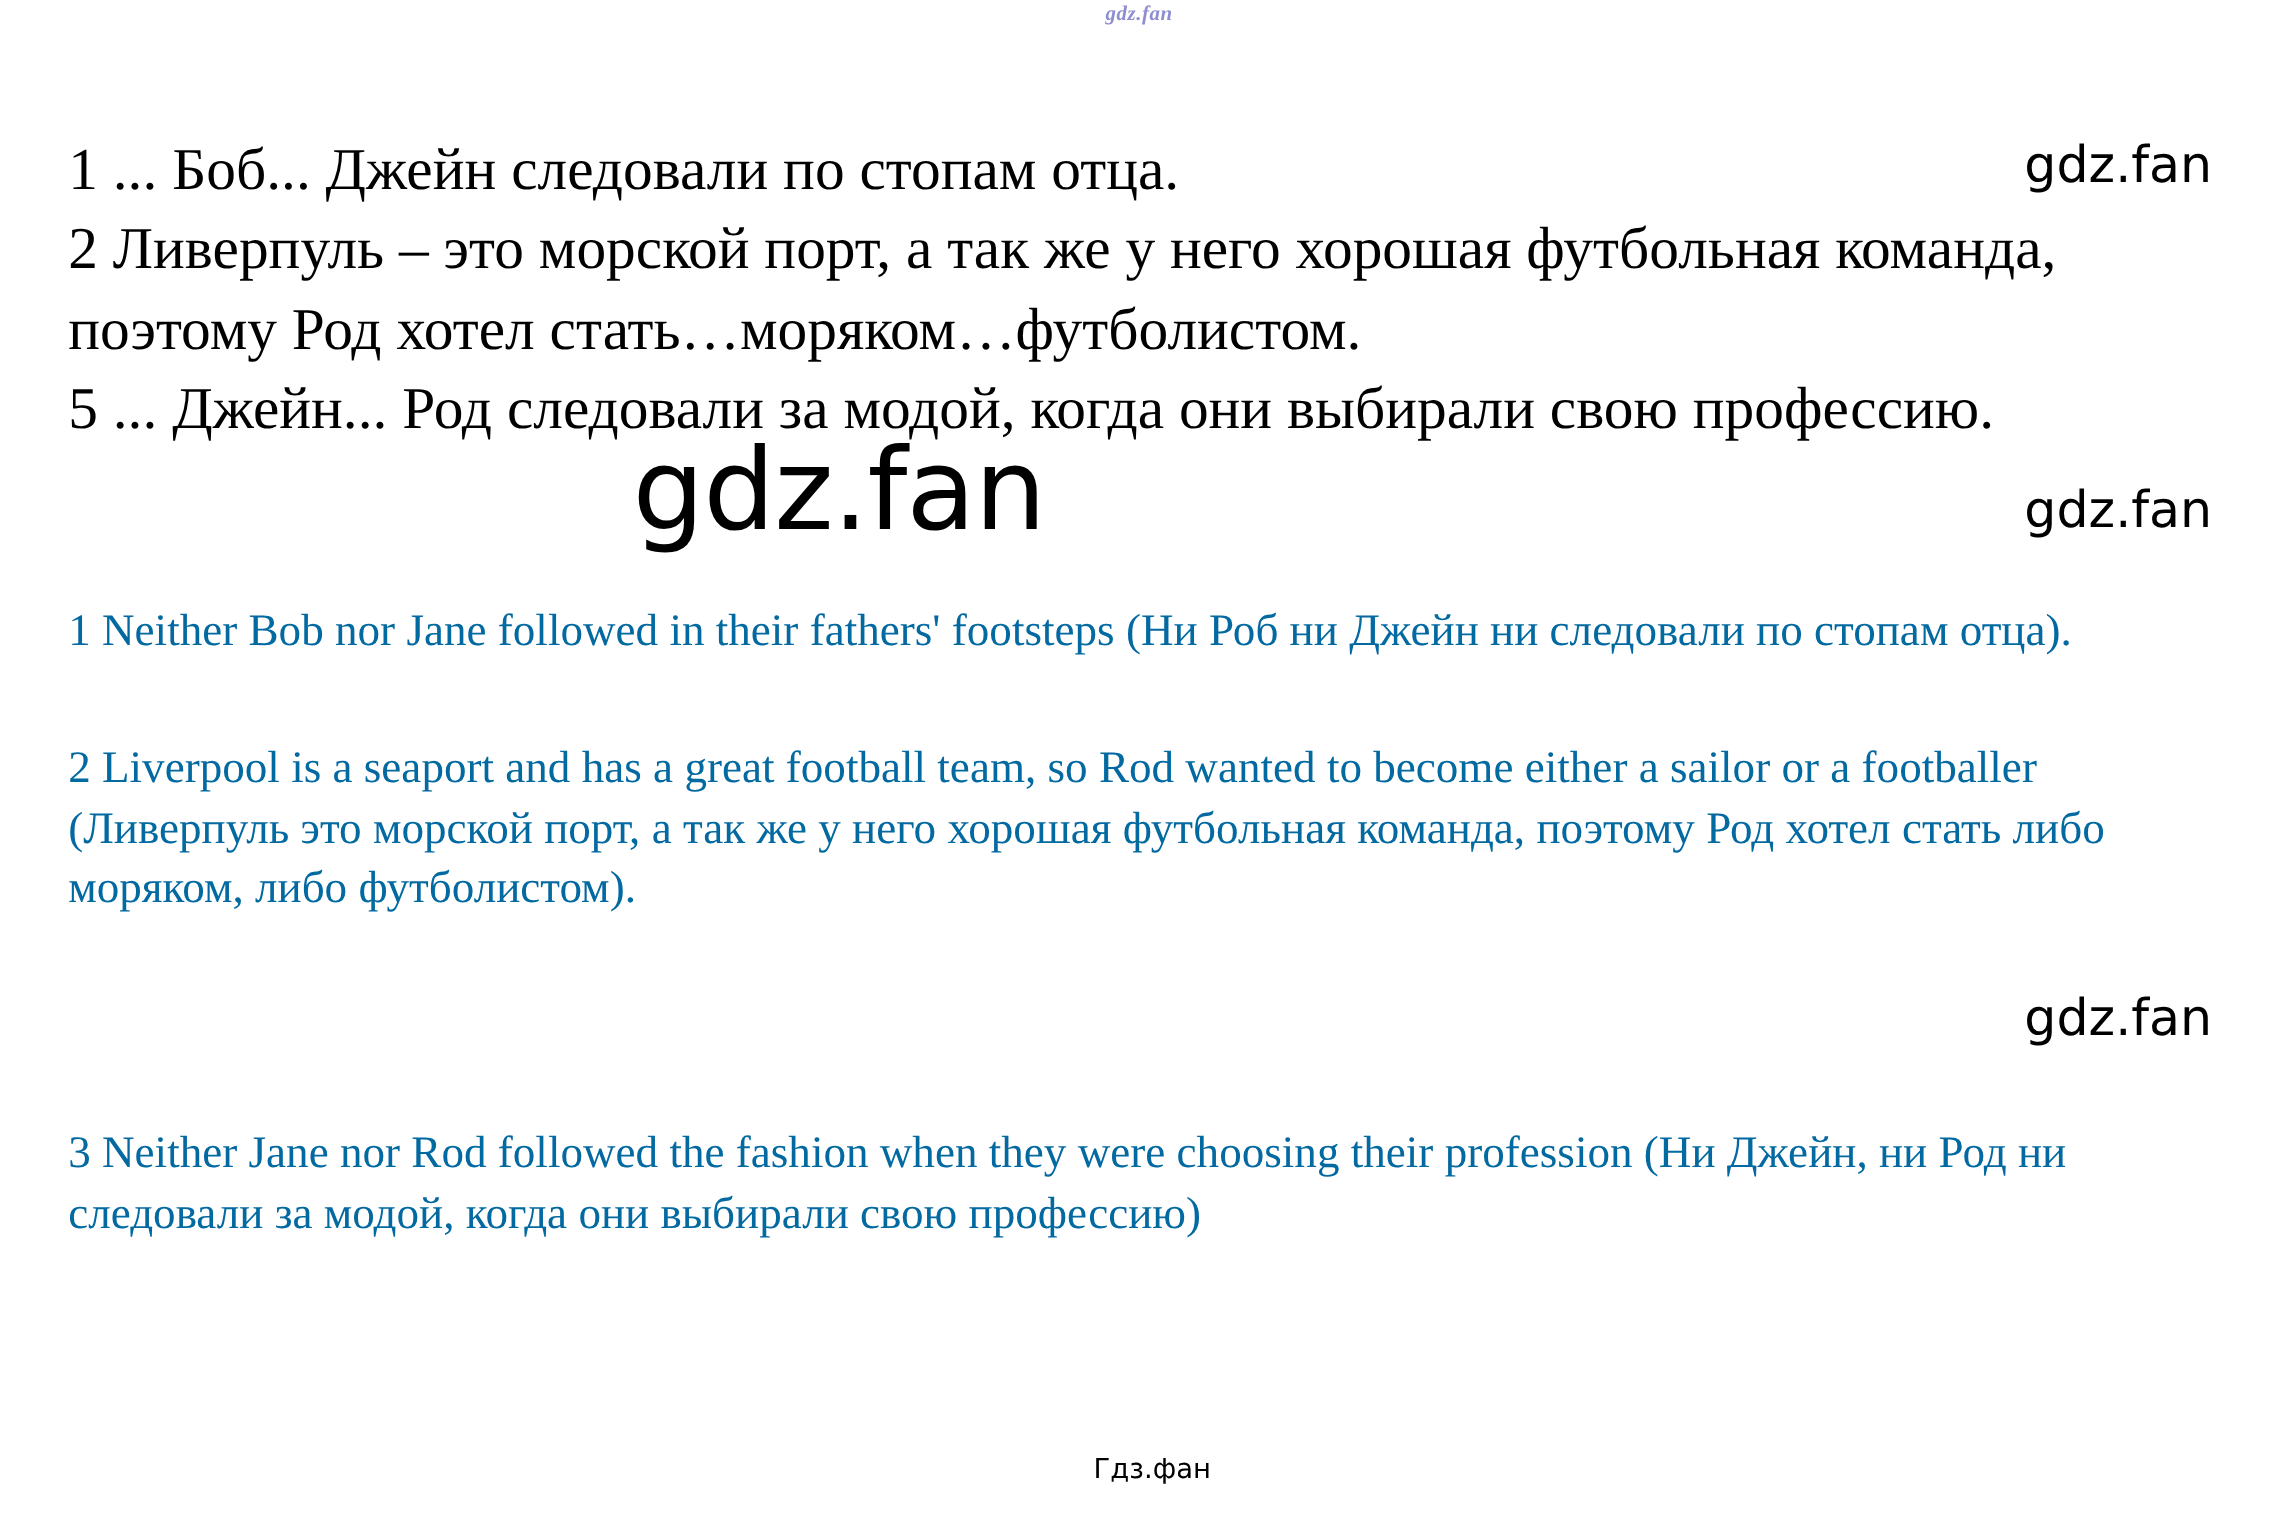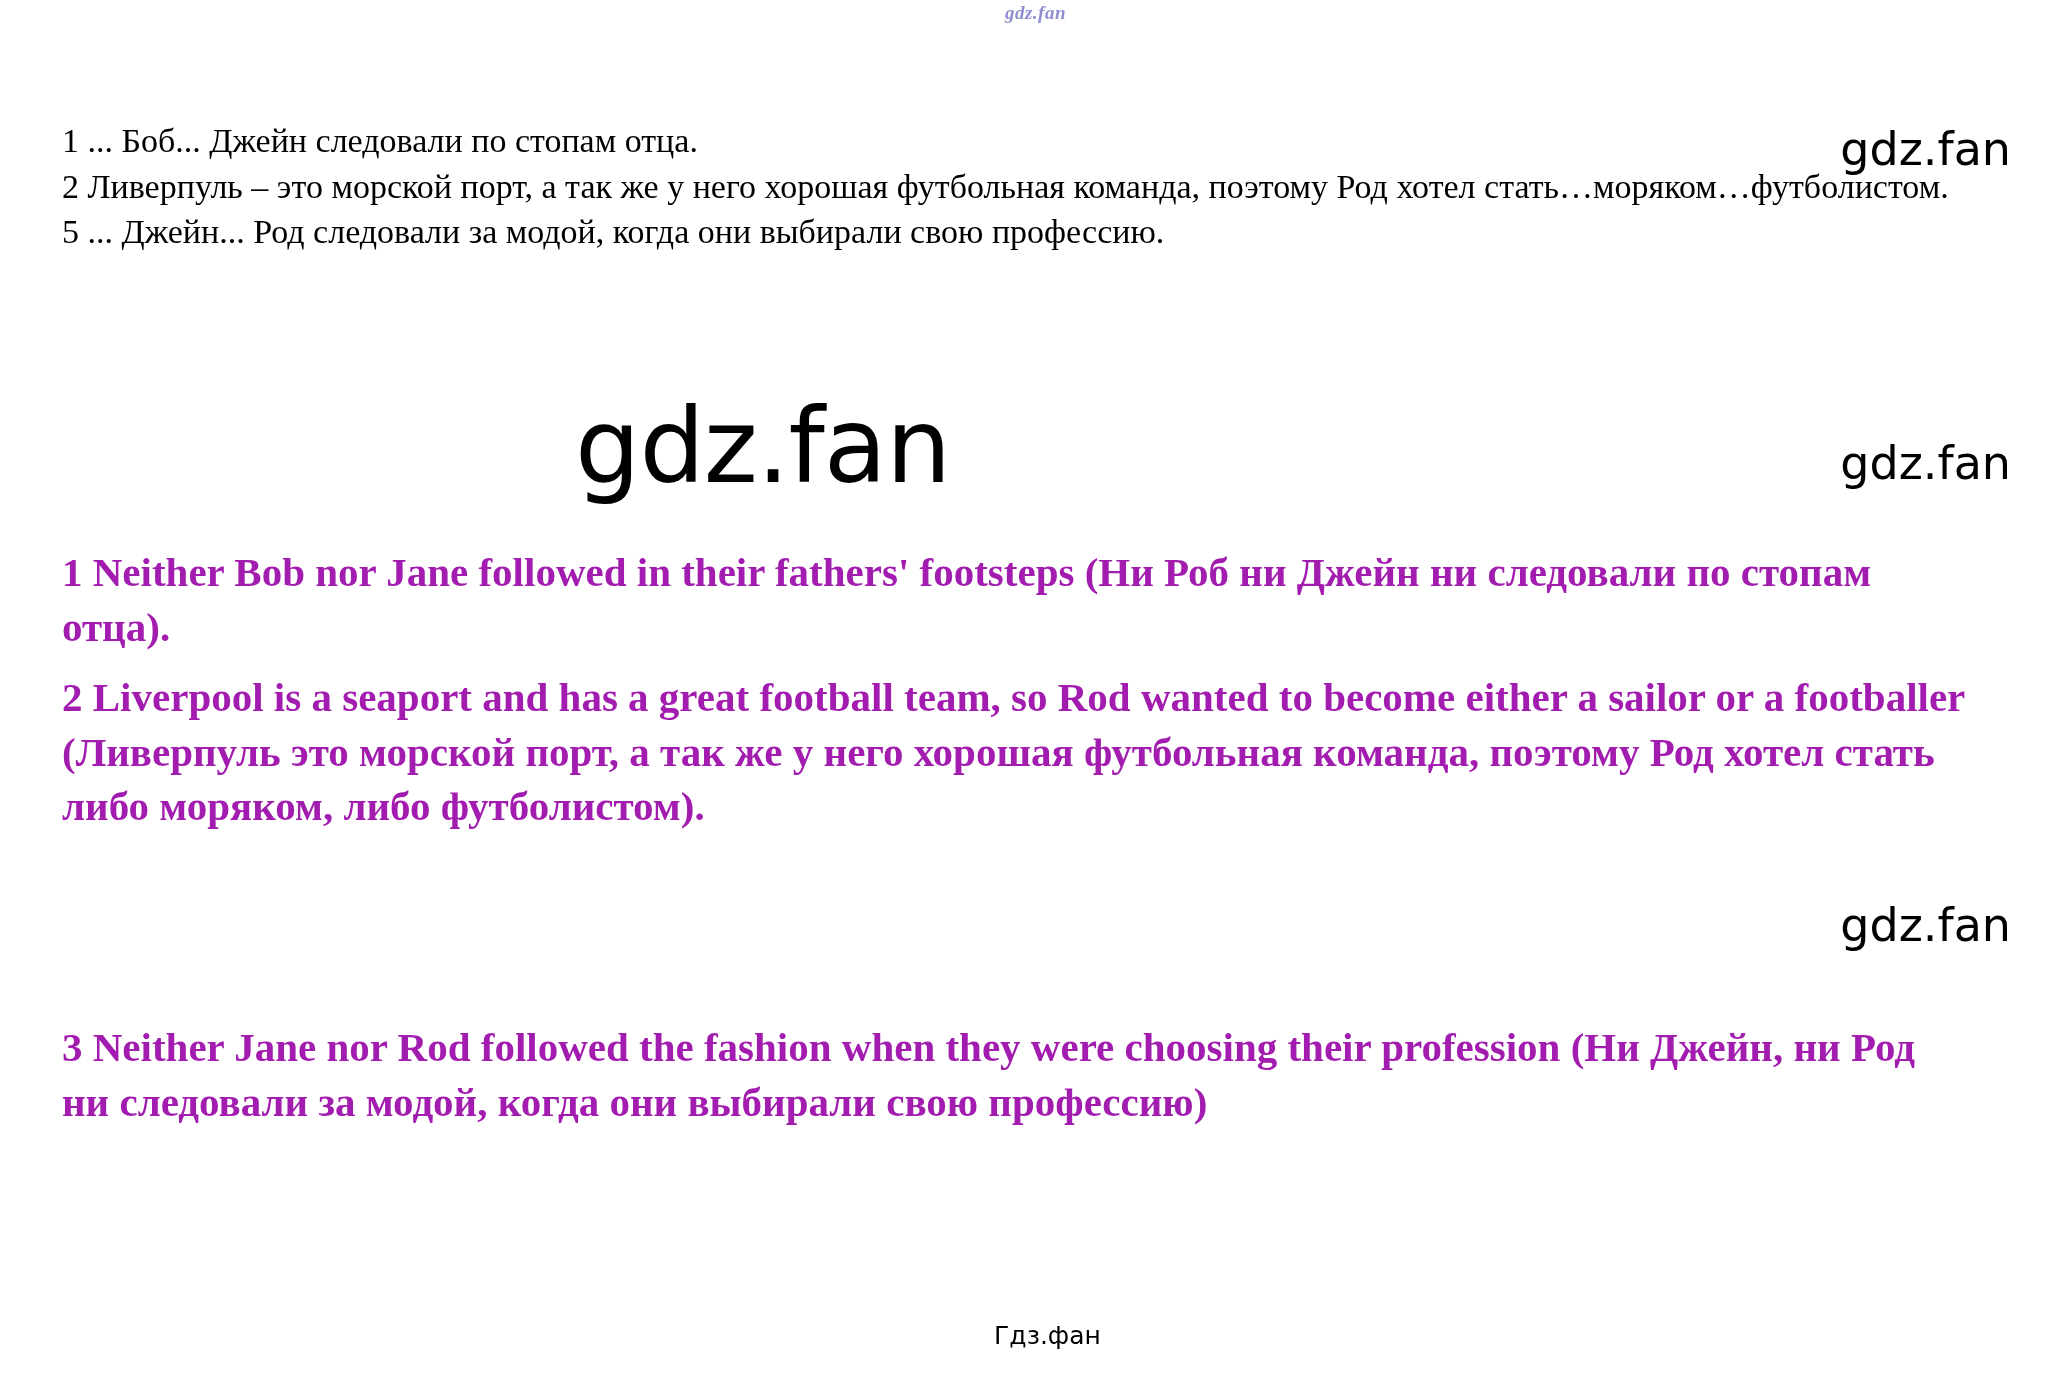--- a/index.html
+++ b/index.html
@@ -38,21 +38,21 @@
     opacity: 0.85;
   }
 
   
   .ru-block {
     position: absolute;
     left: 62px;
     top: 118px;
     width: 1900px;
     font-family: "Liberation Serif", serif;
-    font-size: 34px;
+    font-size: 54px;
     line-height: 1.34;
     color: #000;
   }
   .ru-line {
     white-space: normal;
   }
 
   
   .big-watermark {
     position: absolute;
@@ -79,22 +79,21 @@
   .wm-3 { right: 60px; top: 902px; }
 
   
   .en-block {
     position: absolute;
     left: 62px;
     width: 1905px;
     font-family: "Liberation Serif", serif;
     font-size: 41px;
     line-height: 1.33;
-    color: #a21caf;
-    font-weight: bold;
+    color: #0369a1;
   }
   .en-1 { top: 545px; }
   .en-2 { top: 670px; }
   .en-3 { top: 1020px; }
 
   
   .footer {
     position: absolute;
     left: 12px;
     bottom: 26px;

